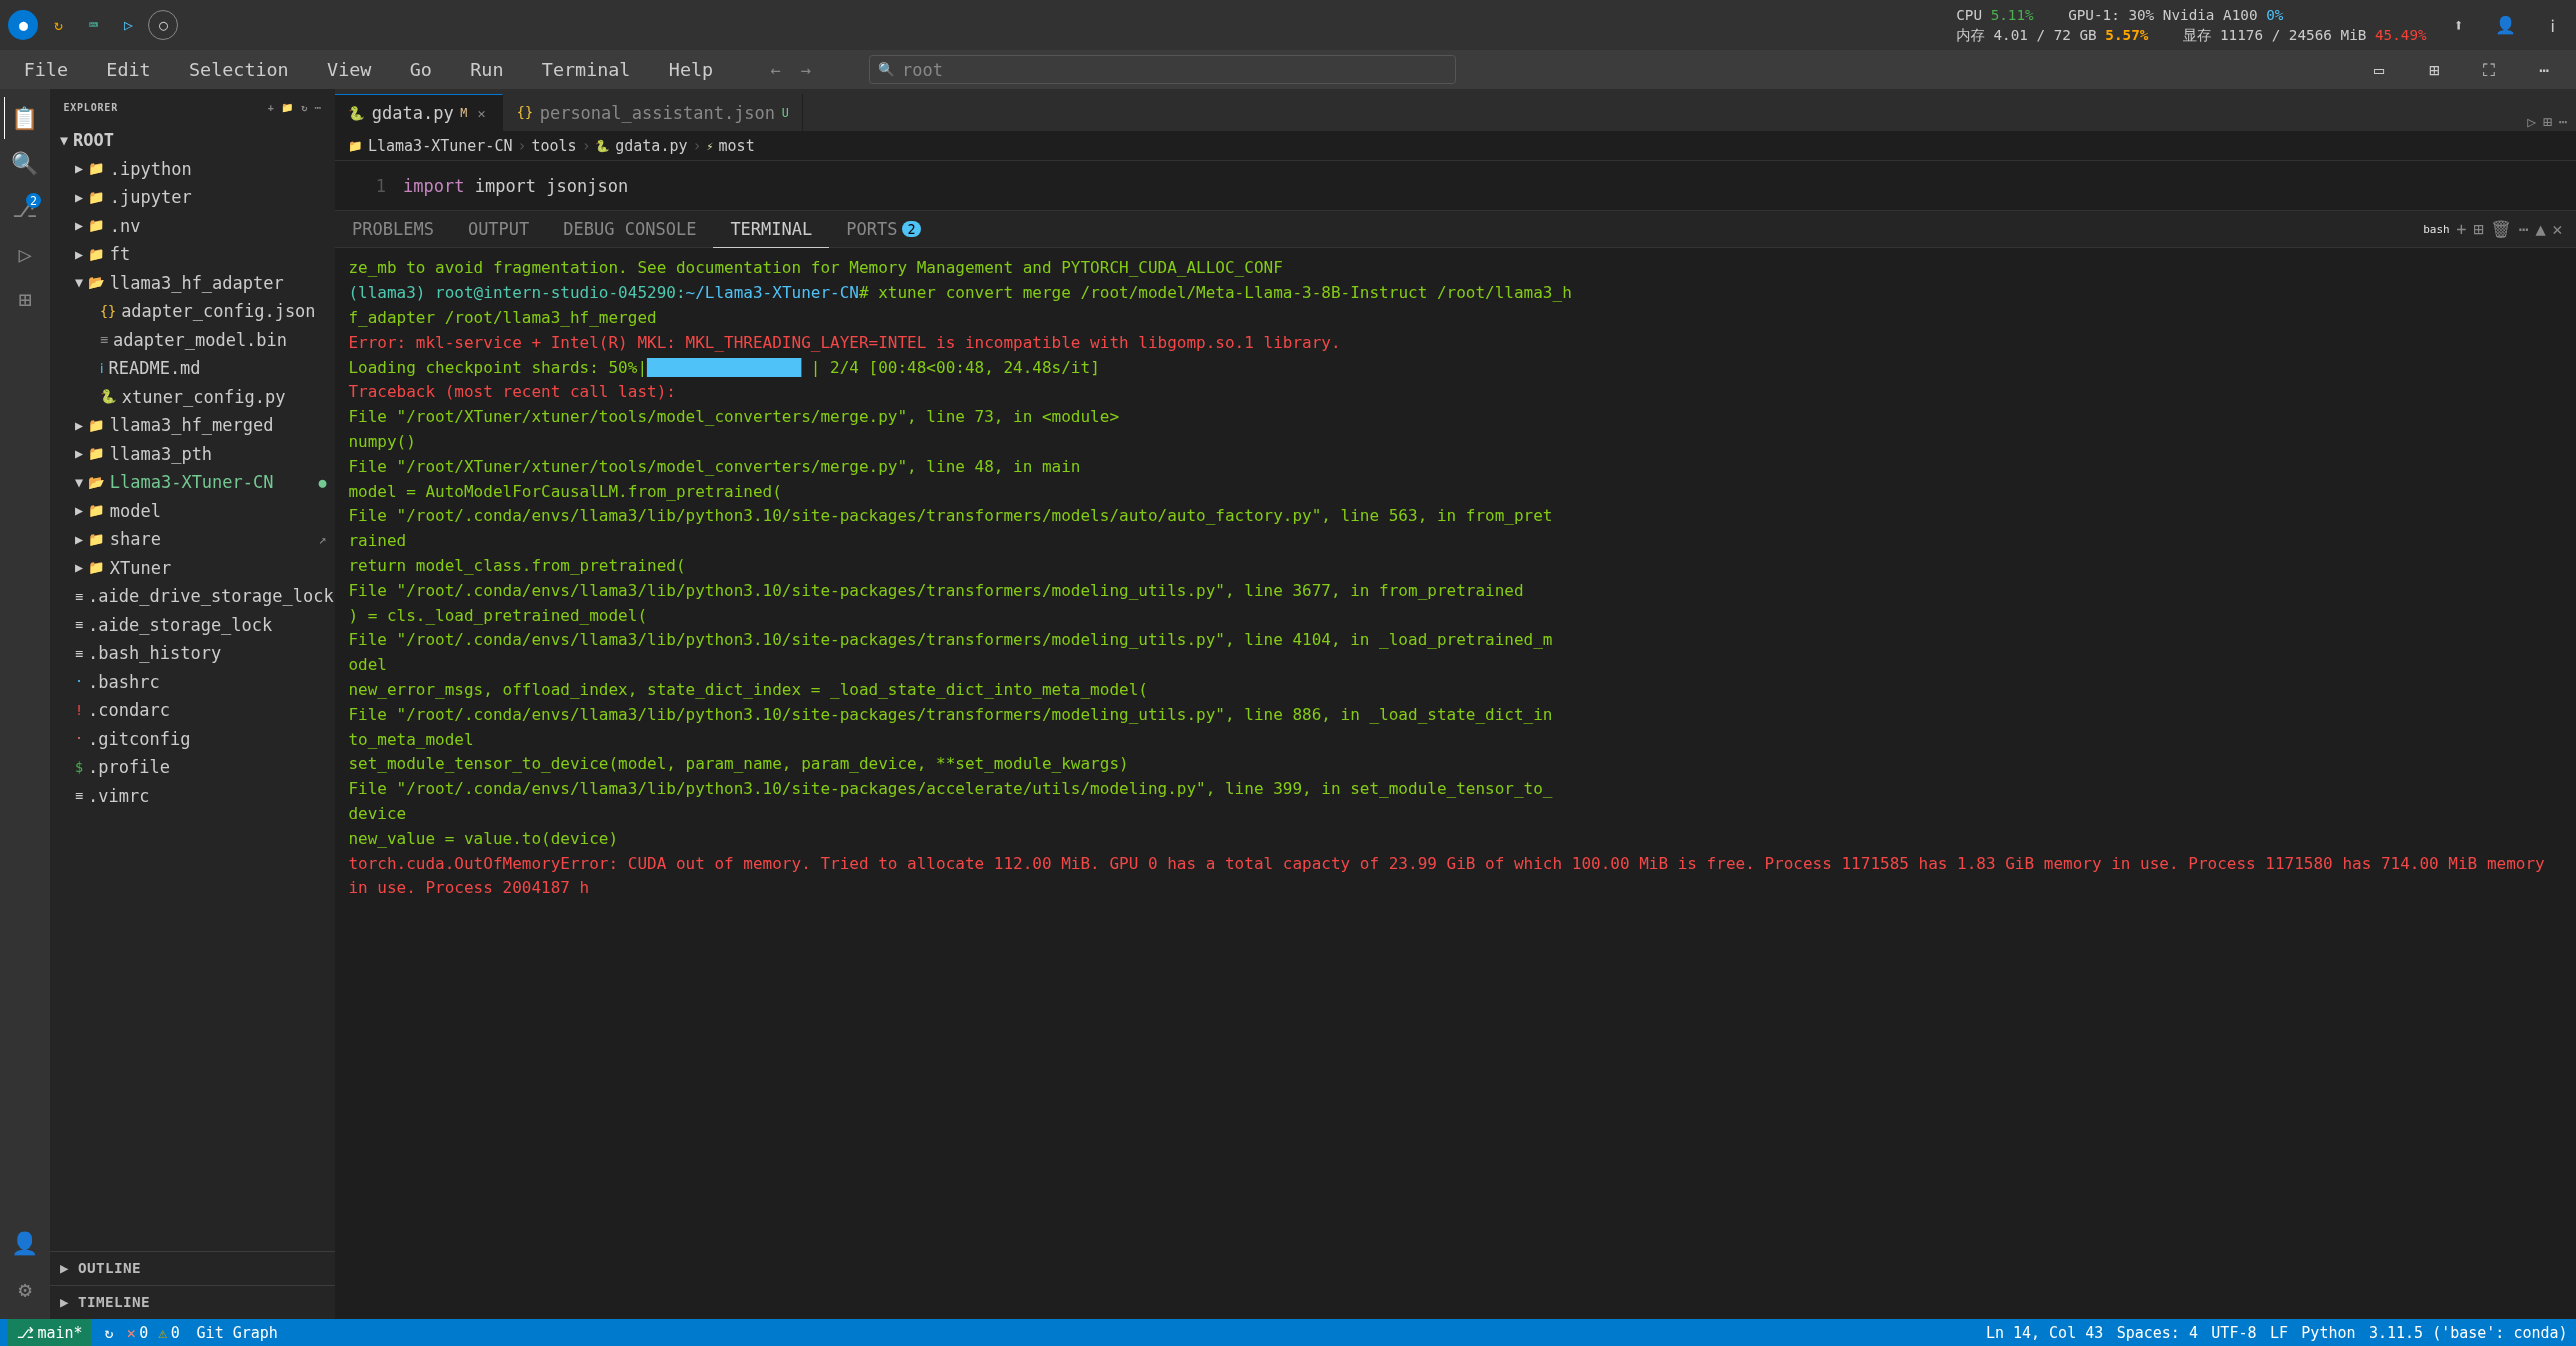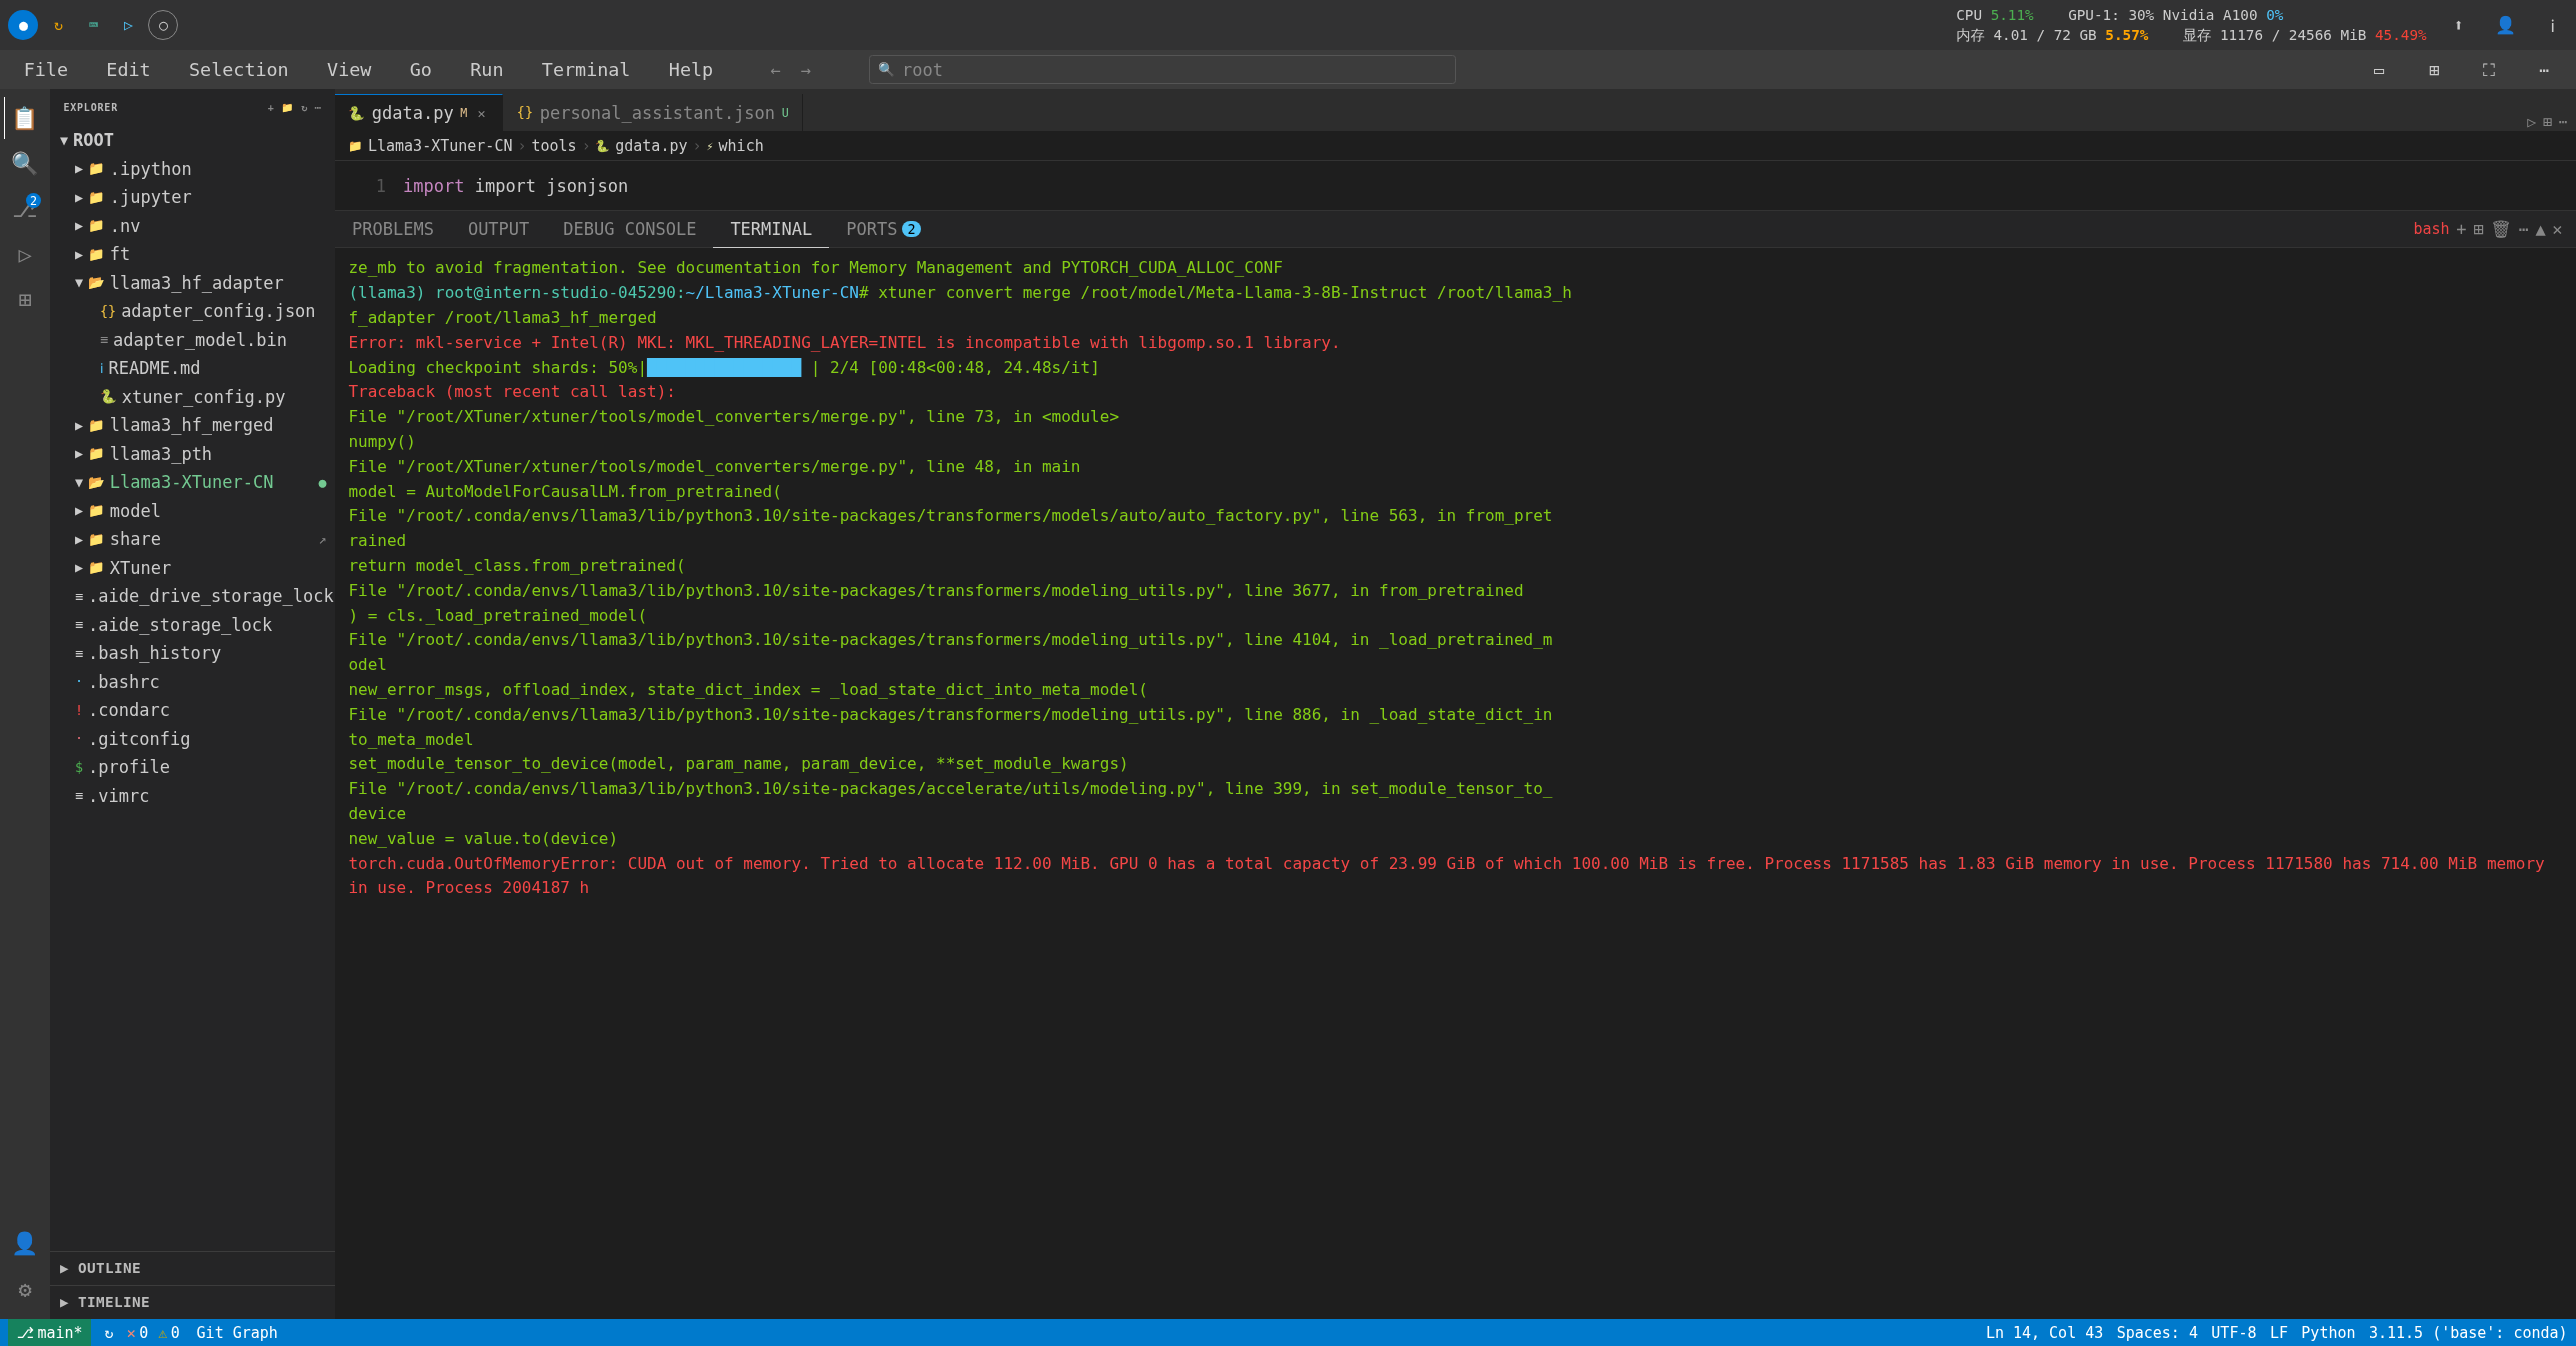--- a/index.html
+++ b/index.html
@@ -636,21 +636,21 @@
     <div class="breadcrumb">
       <span style="color:#4fc3f7;font-size:11.7px">📁</span>
       <span class="breadcrumb-item">Llama3-XTuner-CN</span>
       <span class="breadcrumb-sep">›</span>
       <span class="breadcrumb-item">tools</span>
       <span class="breadcrumb-sep">›</span>
       <span style="color:#4ec9b0;font-size:11.7px">🐍</span>
       <span class="breadcrumb-item">gdata.py</span>
       <span class="breadcrumb-sep">›</span>
       <span style="color:#dcdcaa;font-size:11.7px">⚡</span>
-      <span class="breadcrumb-item">which</span>
+      <span class="breadcrumb-item">most</span>
     </div>
 
     <div class="editor-main">
 
       <div class="code-editor">
         <span class="line-num">1</span>
         <span style="color:#c586c0">import</span>&nbsp;
         <span style="color:#cccccc">import json</span>
         <span style="color:#cccccc">json</span>
       </div>
@@ -667,21 +667,21 @@
             <span>DEBUG CONSOLE</span>
           </div>
           <div class="terminal-tab active">
             <span>TERMINAL</span>
           </div>
           <div class="terminal-tab">
             <span>PORTS</span>
             <span class="terminal-badge">2</span>
           </div>
           <div class="terminal-tab-actions">
-            <span style="font-size:15px;color:#ef4444">bash</span>
+            <span style="font-size:11px;color:#e5e5e5">bash</span>
             <span>+</span>
             <span>⊞</span>
             <span>🗑</span>
             <span>⋯</span>
             <span>▲</span>
             <span>✕</span>
           </div>
         </div>
 
         <div class="terminal-content">

